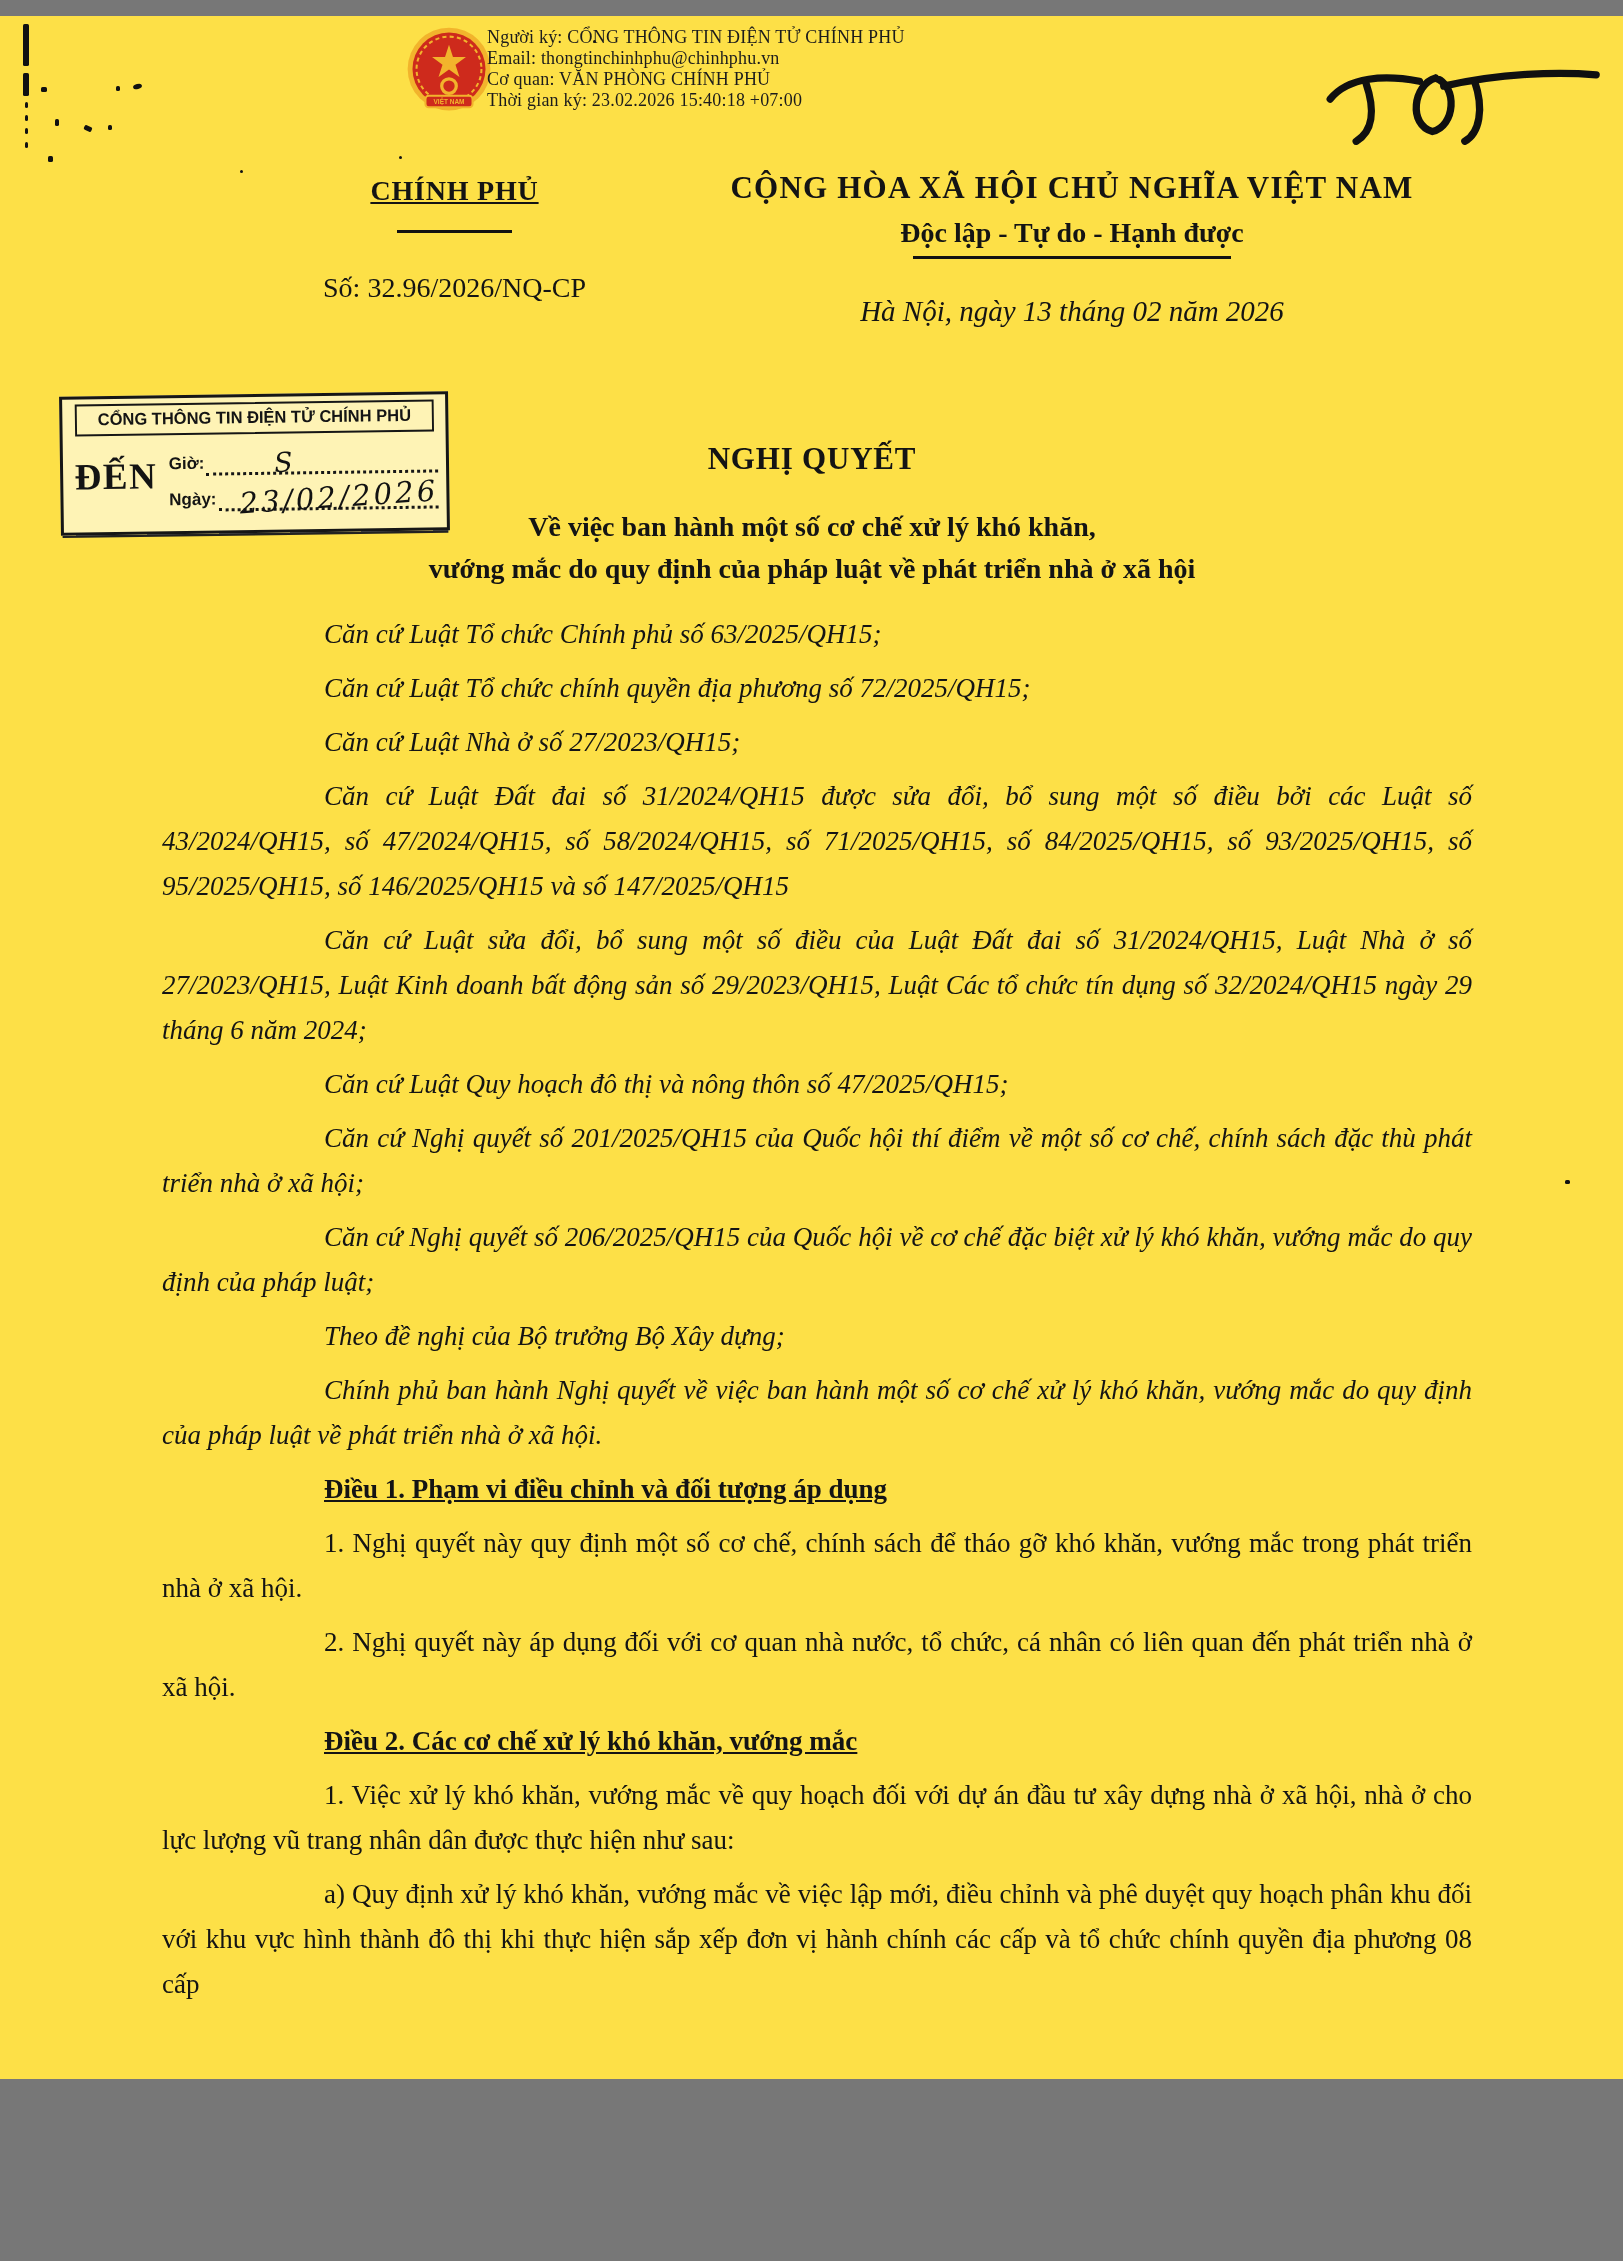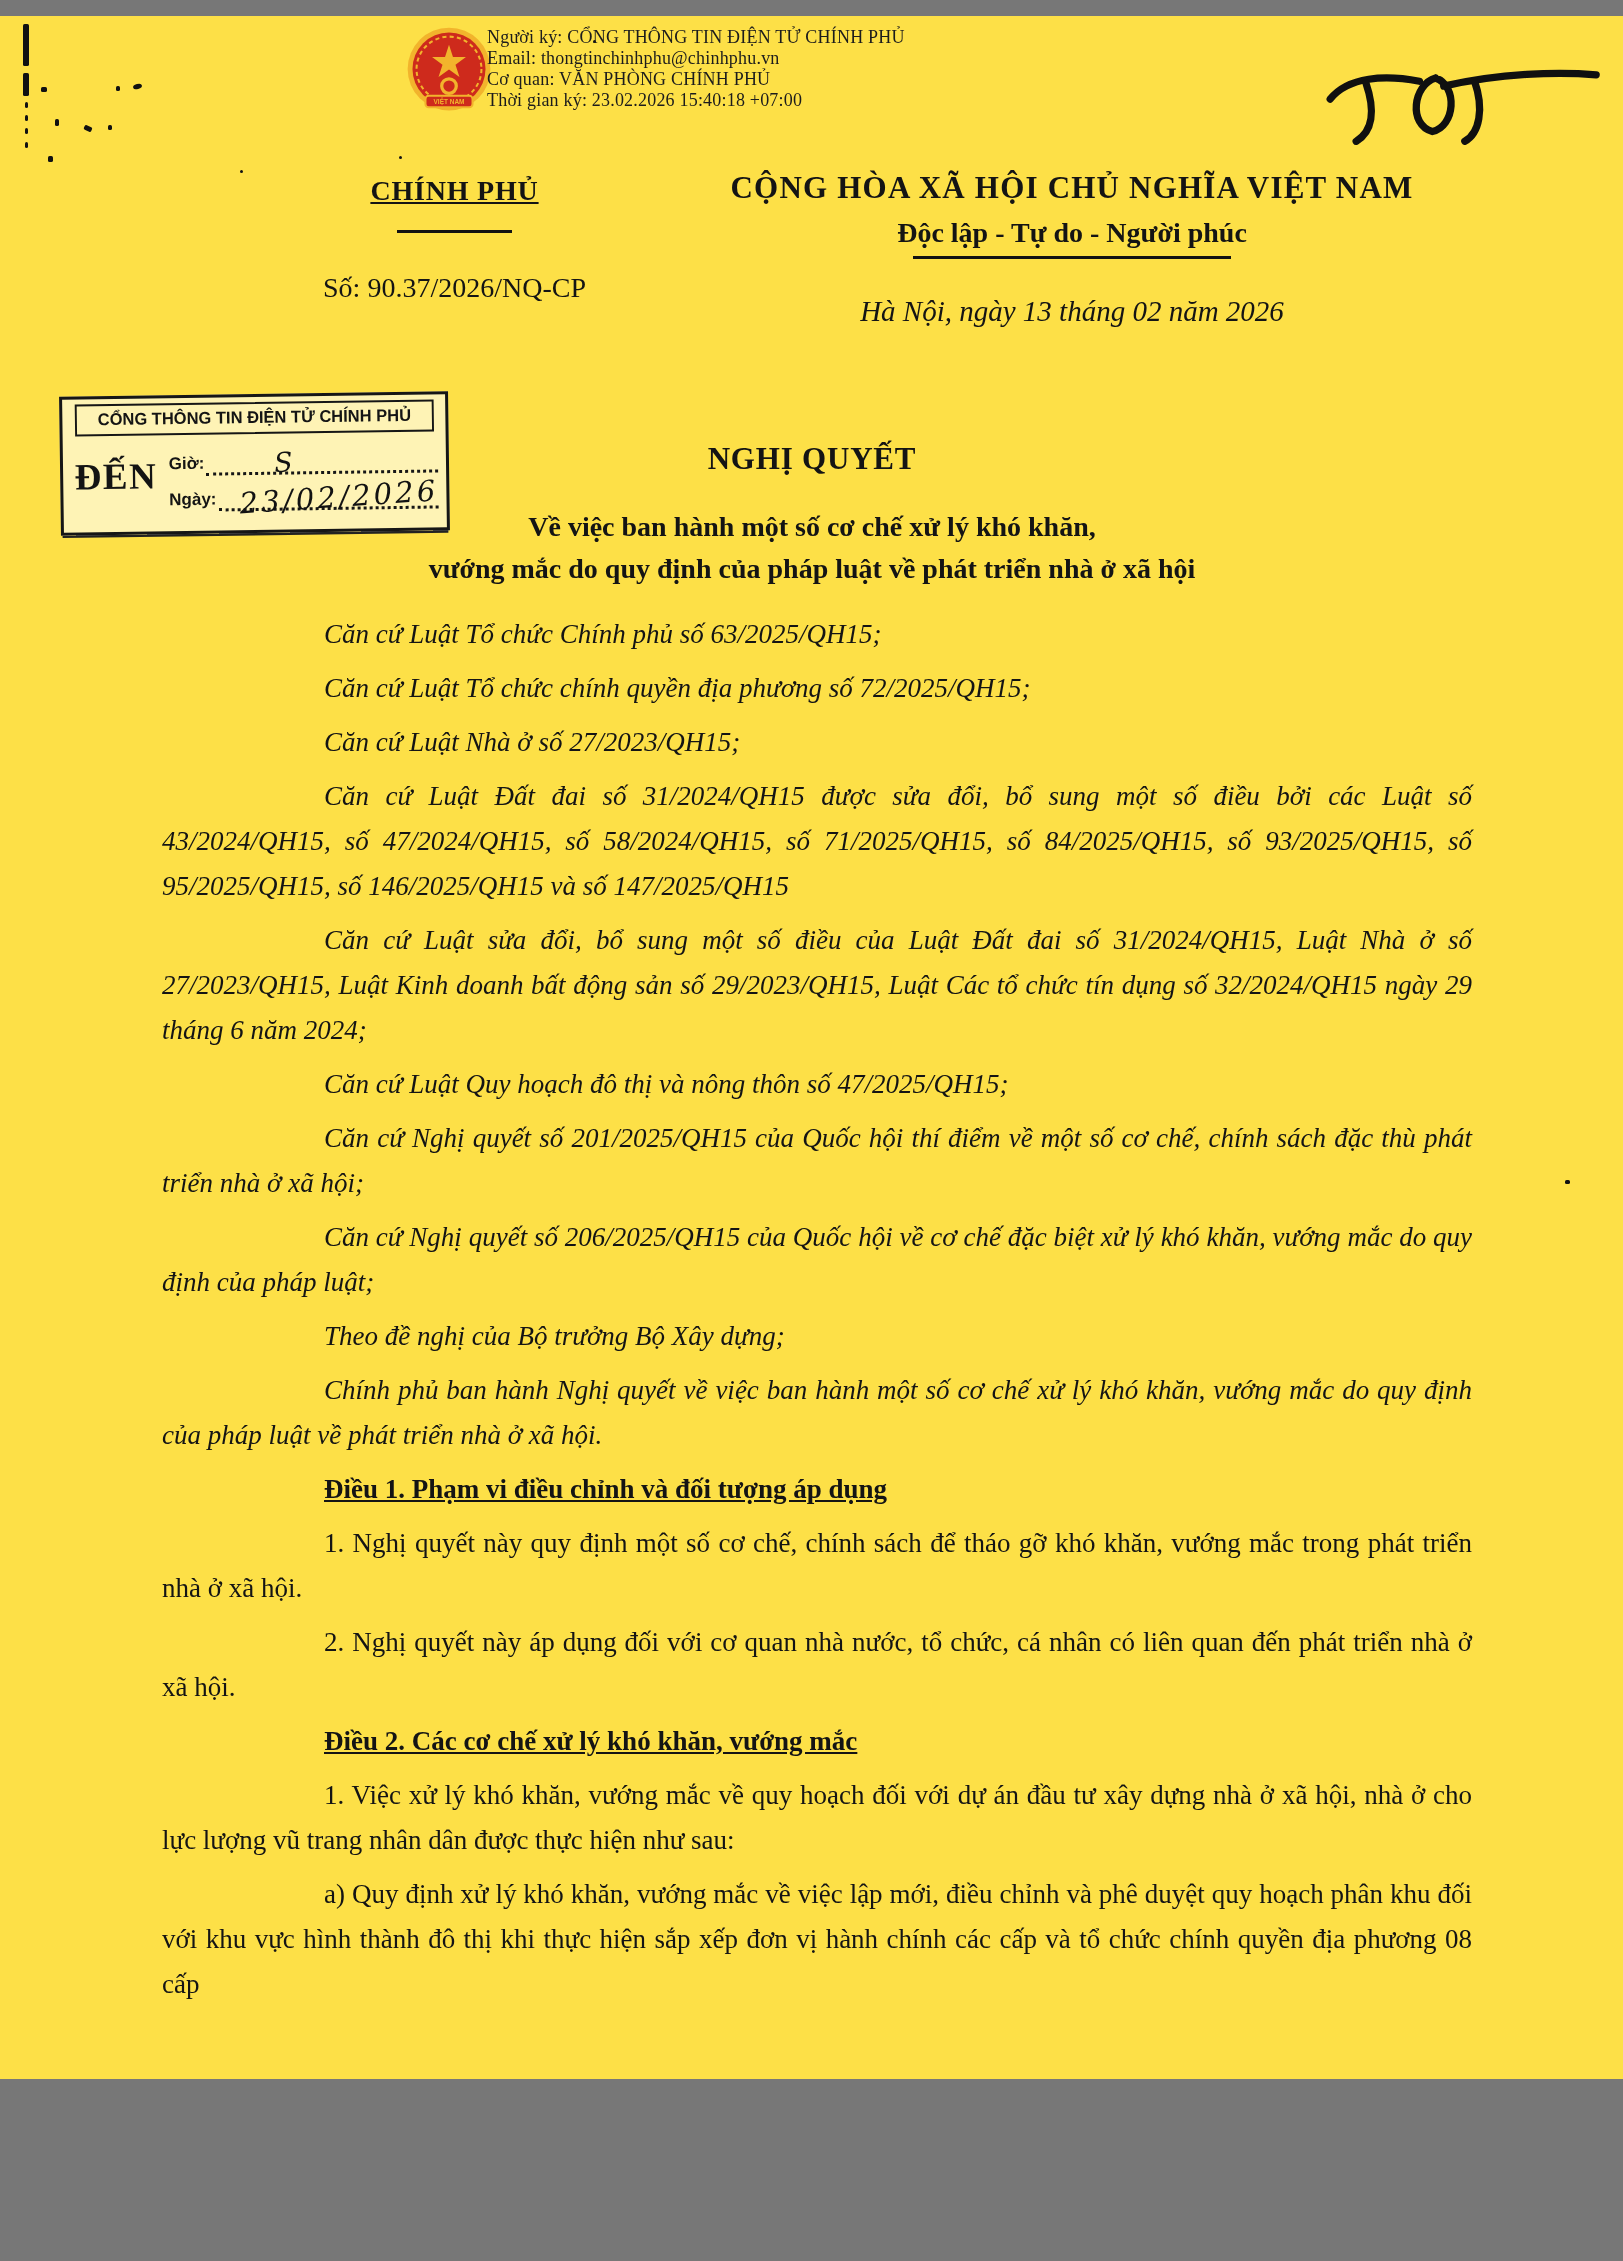--- a/index.html
+++ b/index.html
@@ -116,25 +116,25 @@
     <path d="M20,80 C42,52 88,50 130,58"></path>
     <path d="M64,60 C76,95 72,120 52,132"></path>
     <path d="M150,54 C122,62 116,112 146,120 C174,114 178,64 150,54"></path>
     <path d="M160,64 C230,48 300,46 348,50"></path>
     <path d="M198,58 C210,92 204,122 186,132"></path>
   </svg>
 
   <div class="hdr-left">
     <div class="org">CHÍNH PHỦ</div>
     <div class="rule"></div>
-    <div class="docnum">Số: 90.37/2026/NQ-CP</div>
+    <div class="docnum">Số: 32.96/2026/NQ-CP</div>
   </div>
   <div class="hdr-right">
     <div class="m1">CỘNG HÒA XÃ HỘI CHỦ NGHĨA VIỆT NAM</div>
-    <div class="m2">Độc lập - Tự do - Người phúc</div>
+    <div class="m2">Độc lập - Tự do - Hạnh được</div>
     <div class="rule"></div>
     <div class="pdate">Hà Nội, ngày 13 tháng 02 năm 2026</div>
   </div>
 
   <div class="stamp">
     <div class="office">CỔNG THÔNG TIN ĐIỆN TỬ CHÍNH PHỦ</div>
     <div class="row">
       <div class="den">ĐẾN</div>
       <div class="fields">
         <div class="fline">

